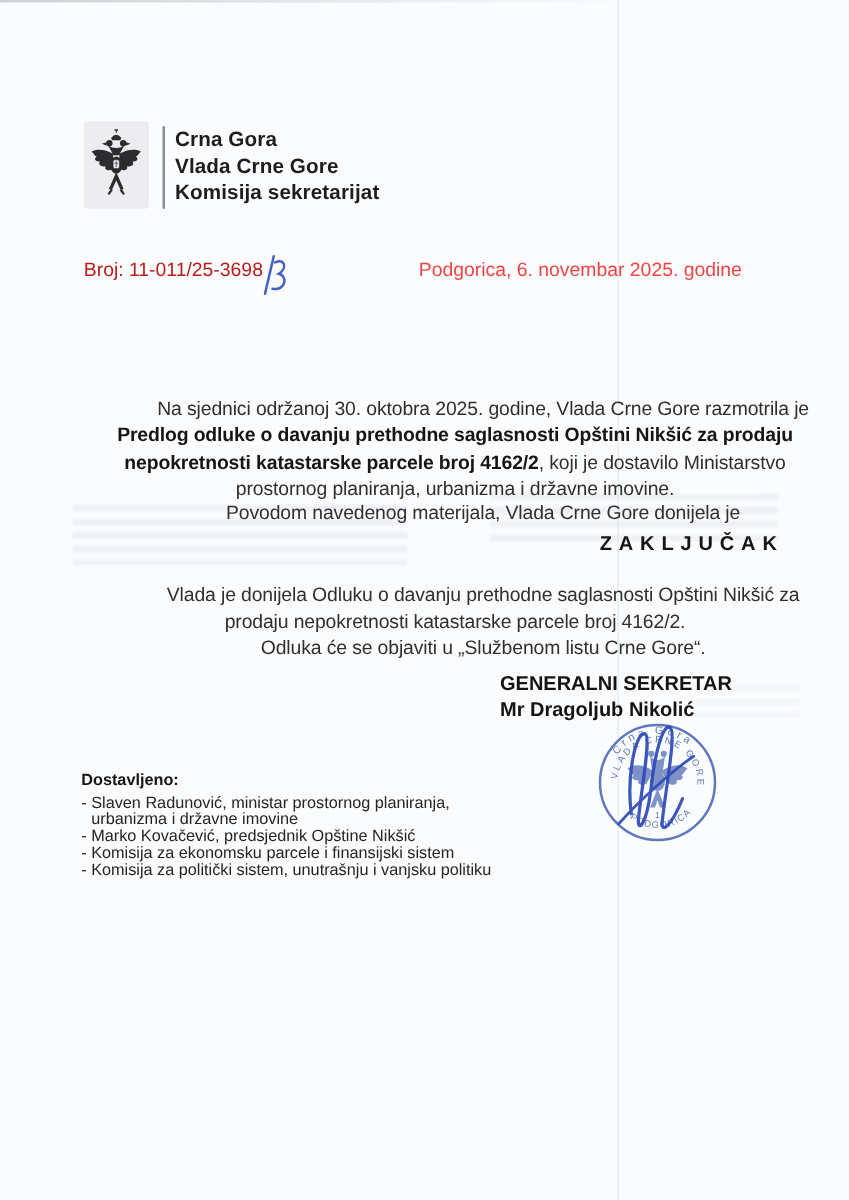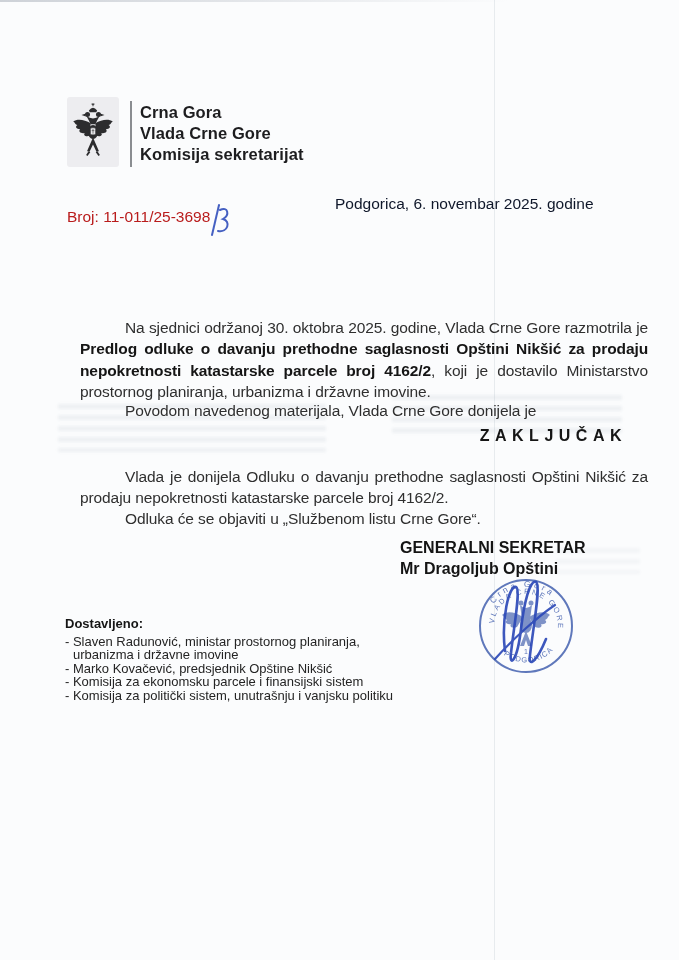--- a/index.html
+++ b/index.html
@@ -30,28 +30,28 @@
   .emblem-box{position:absolute;left:67px;top:97px;width:52px;height:70px;
     background:#ededf0;border-radius:3px;display:flex;align-items:center;justify-content:center;}
   .emblem-box svg{width:46px;height:64px;}
   .lh-divider{position:absolute;left:130px;top:101px;width:1.5px;height:66px;background:#8a8d91;}
   .lh-text{position:absolute;left:140px;top:102px;line-height:20.8px;font-size:16.5px;
     font-weight:bold;color:#1d1d1f;letter-spacing:.1px;}
 
   
   .ref-number{position:absolute;left:67px;top:208px;font-size:15.5px;color:#b91c1c;}
   .hand-mark{position:absolute;left:209px;top:203px;width:22px;height:34px;}
-  .dateline{position:absolute;left:335px;top:195px;font-size:15.5px;color:#0f172a;}
+  .dateline{position:absolute;left:335px;top:208px;font-size:15.5px;color:#ef4444;}
 
   
   .bodypar{position:absolute;left:63px;width:568px;font-size:15.5px;line-height:21.3px;
     letter-spacing:-0.1px;color:#2f2f2f;margin:17px;}
   .bodypar b, .bodypar strong{color:#151515;}
   .just{text-align:justify;}
-  .indent{text-indent:45px;}
+  .indent{text-indent:45px;text-align:center;}
   .p1{top:300px;}
   .p2{top:383px;}
   .conclusion{position:absolute;left:63px;top:411px;width:548px;margin:16px;
     text-align:right;font-size:16px;font-weight:bold;color:#151515;letter-spacing:5.5px;}
   .p3{top:449px;}
   .p4{top:491px;}
 
   
   .sig-block{position:absolute;left:400px;top:538px;width:216px;text-align:left;
     font-weight:bold;color:#141414;line-height:20.5px;}
@@ -119,21 +119,21 @@
   <p class="bodypar indent p2">Povodom navedenog materijala, Vlada Crne Gore donijela je</p>
 
   <h1 class="conclusion">ZAKLJUČAK</h1>
 
   <p class="bodypar just indent p3">Vlada je donijela Odluku o davanju prethodne saglasnosti Opštini Nikšić za prodaju nepokretnosti katastarske parcele broj 4162/2.</p>
 
   <p class="bodypar indent p4">Odluka će se objaviti u „Službenom listu Crne Gore“.</p>
 
   <div class="sig-block">
     <div class="sig-title">GENERALNI SEKRETAR</div>
-    <div class="sig-name">Mr Dragoljub Opštini</div>
+    <div class="sig-name">Mr Dragoljub Nikolić</div>
   </div>
 
   <div class="stamp-wrap">
     <svg viewBox="0 0 118 118" aria-hidden="true">
       <defs>
         <path id="arc-outer" d="M 20,59 A 39,39 0 0 1 98,59" fill="none"></path>
         <path id="arc-inner" d="M 34.5,79.6 A 32,32 0 1 1 83.5,79.6" fill="none"></path>
         <path id="arc-bottom" d="M 25.5,72.5 A 36,36 0 0 0 92.5,72.5" fill="none"></path>
       </defs>
       <g opacity="0.88">

